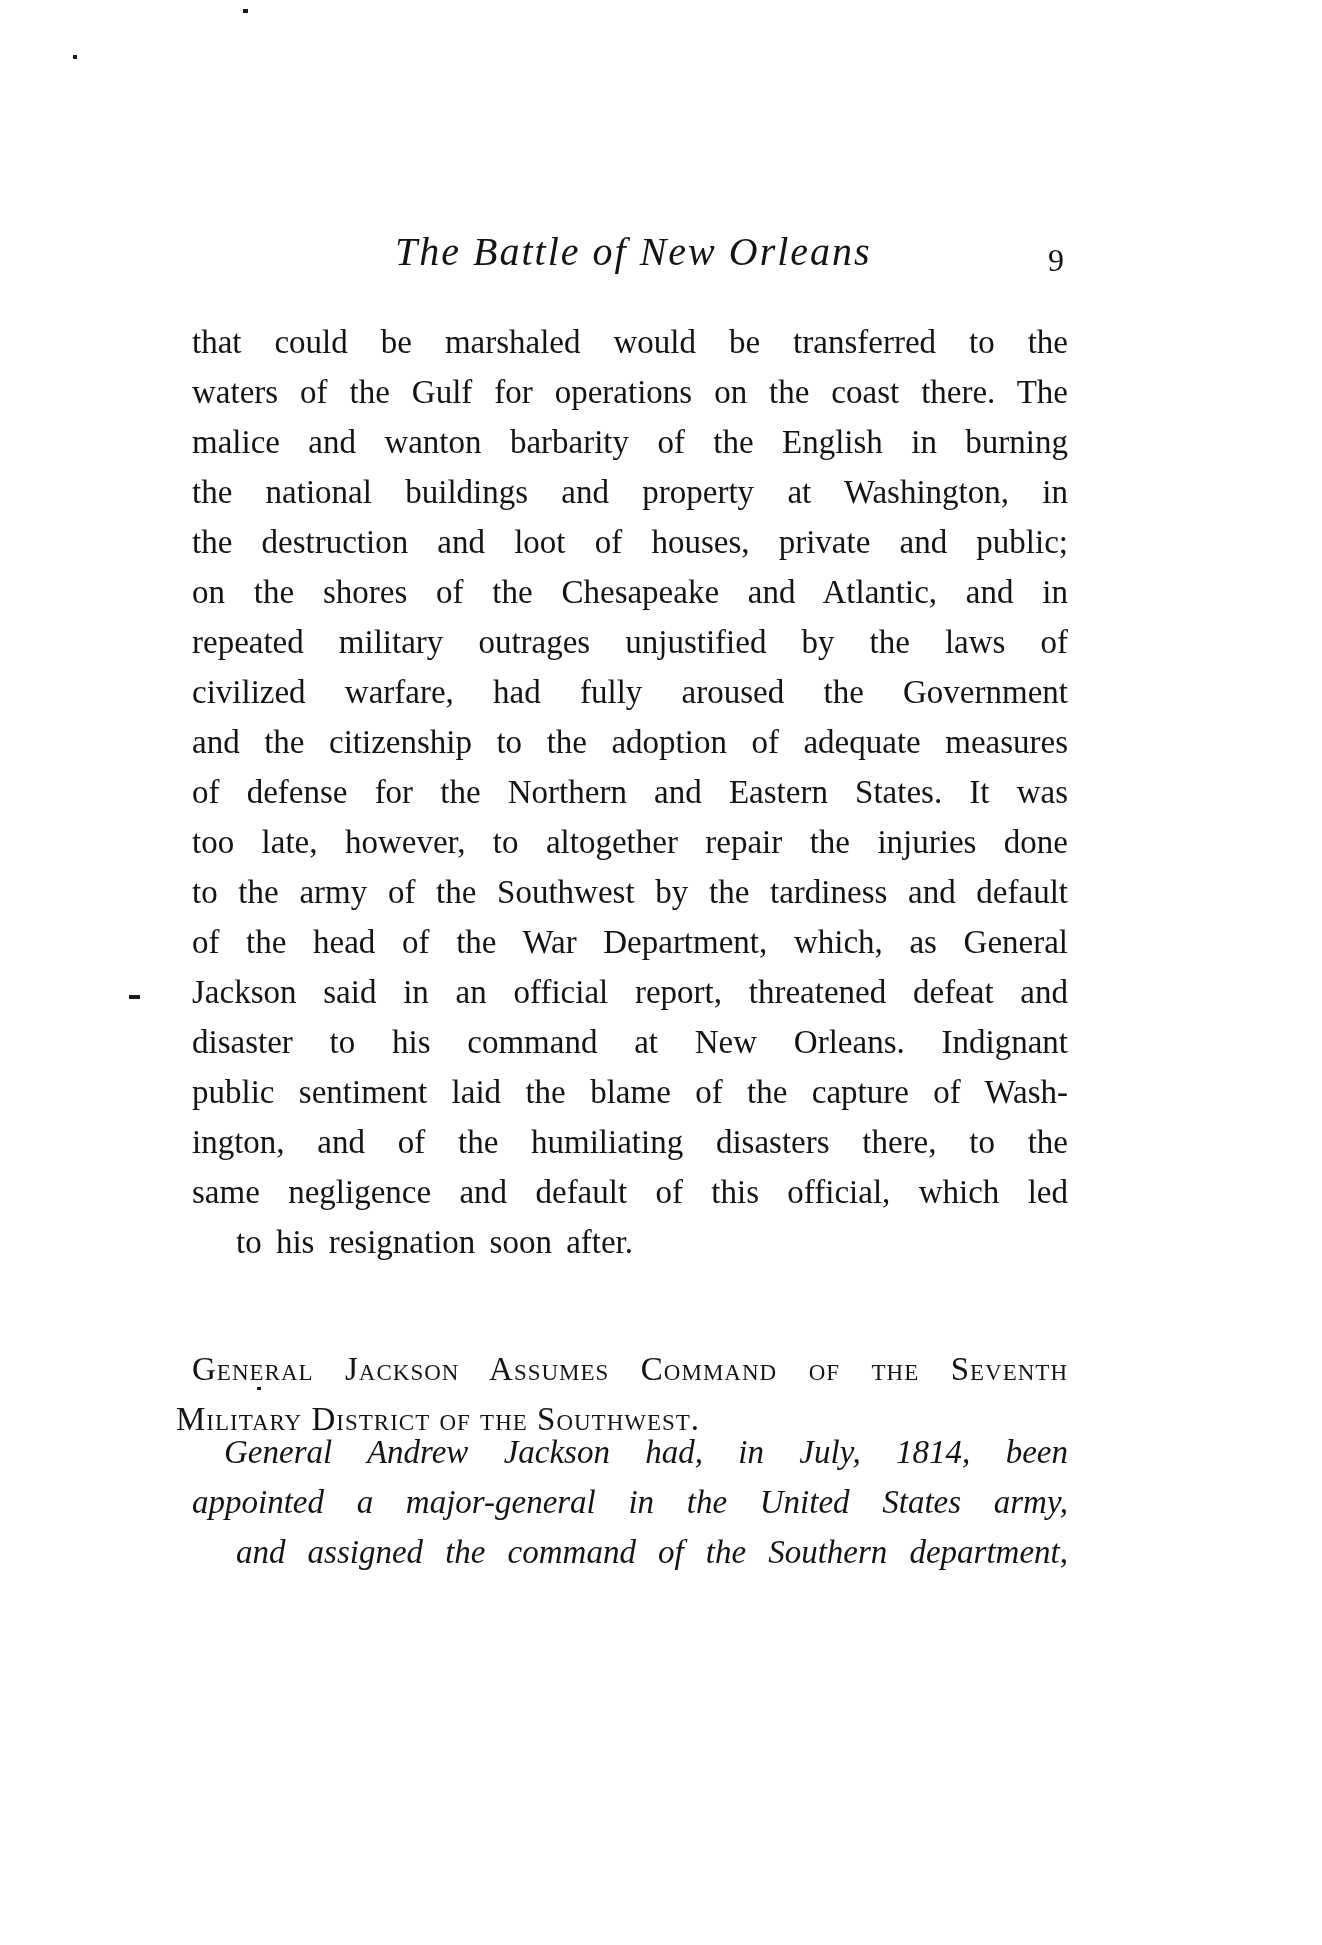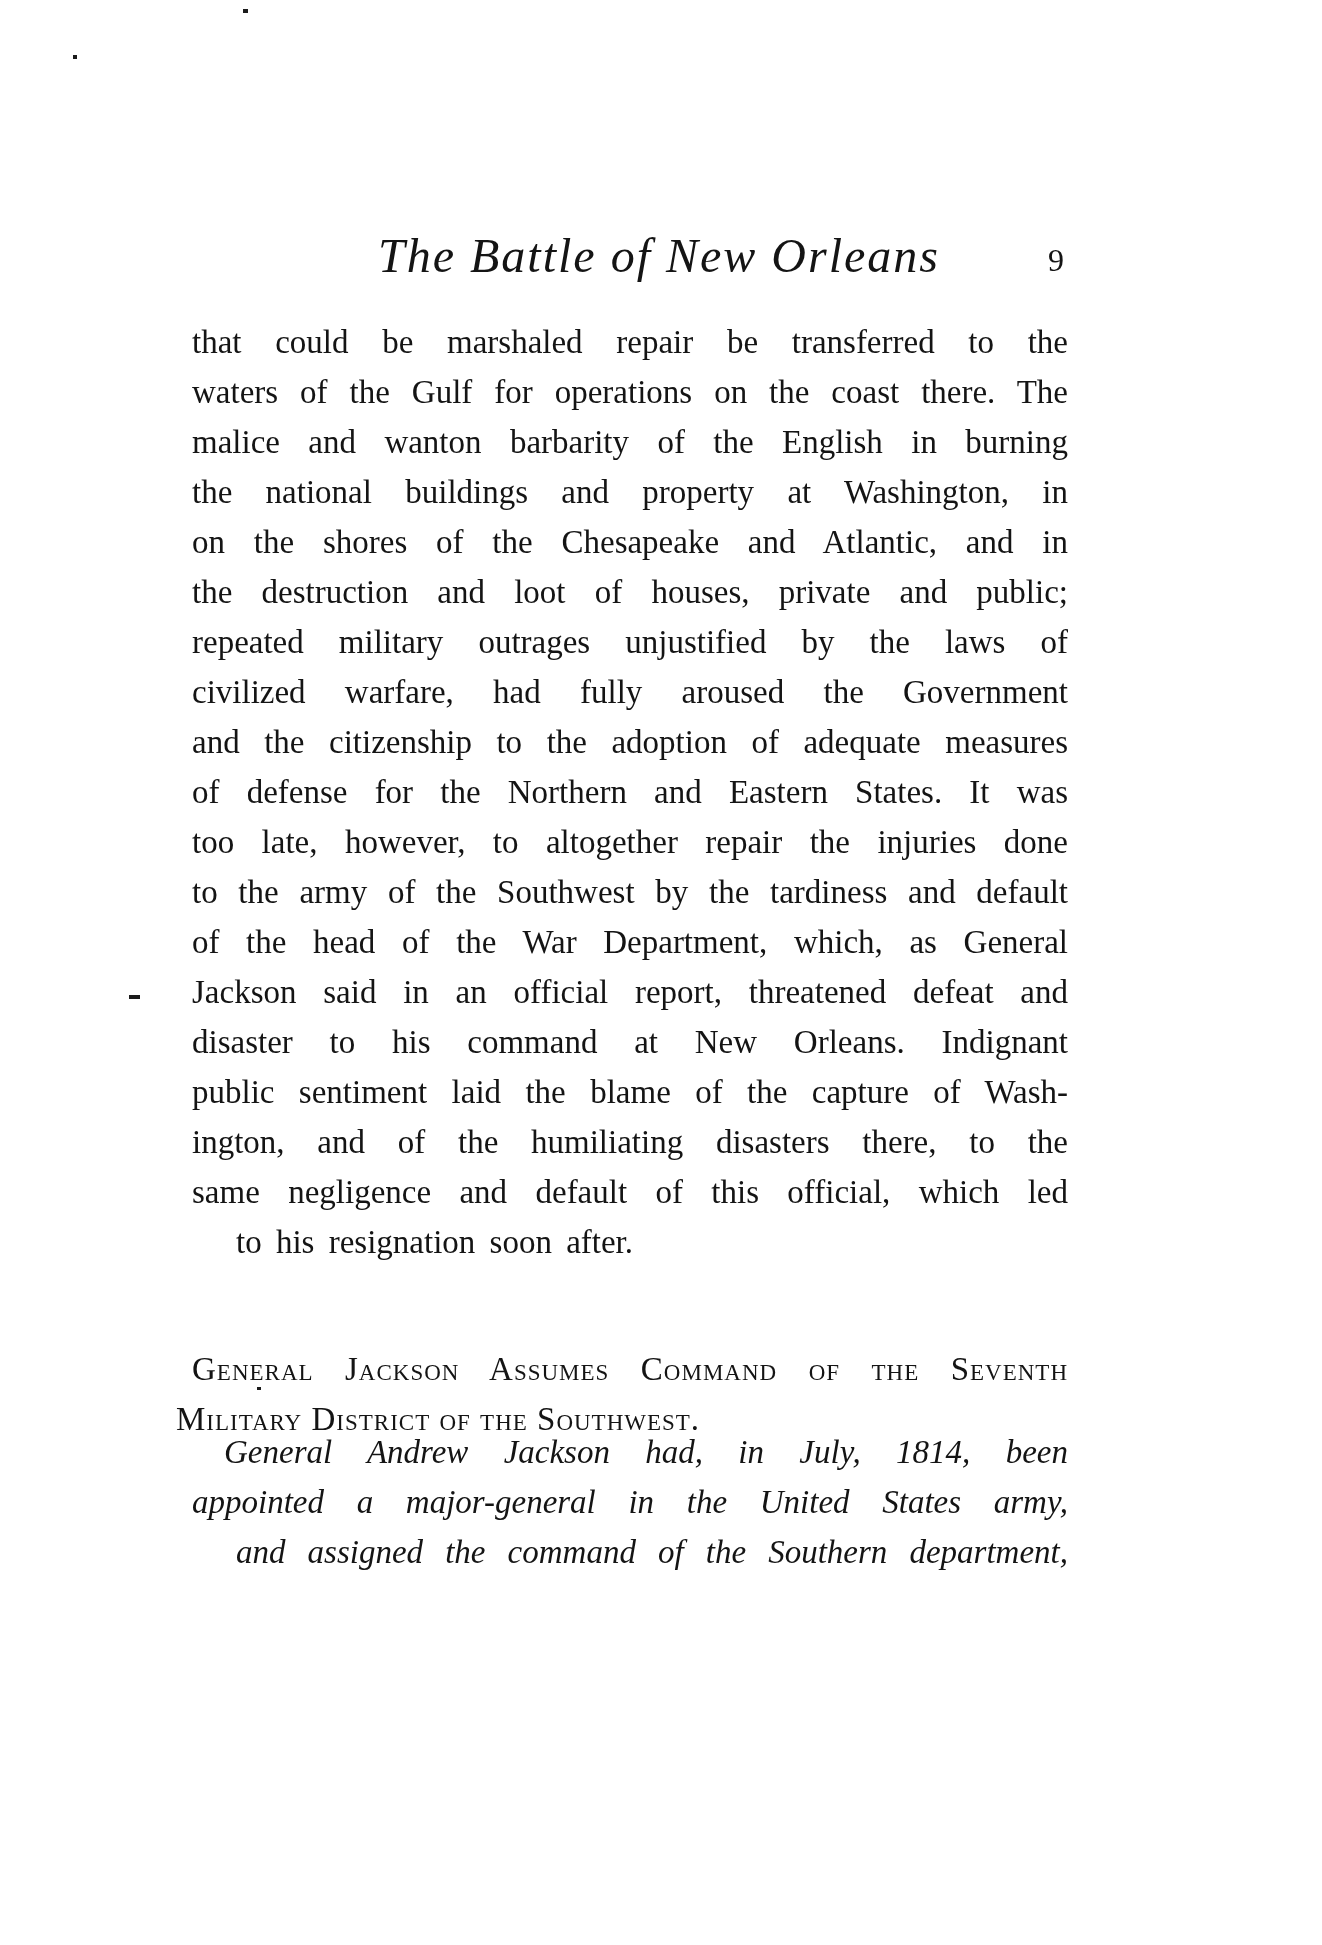--- a/index.html
+++ b/index.html
@@ -12,24 +12,24 @@
     width: 1322px;
     height: 1945px;
     background: #ffffff;
     color: #141414;
     font-family: "Liberation Serif", "DejaVu Serif", serif;
     overflow: hidden;
   }
   
   .running-title {
     position: absolute;
-    left: 378px;
+    left: 395px;
     top: 228px;
     font-style: italic;
-    font-size: 48px;
+    font-size: 40px;
     letter-spacing: 2px;
     white-space: nowrap;
   }
   .page-number {
     position: absolute;
     left: 1048px;
     top: 242px;
     font-size: 32px;
   }
   
@@ -92,26 +92,26 @@
 </head>
 <body>
 
 <div class="page">
 
   <div class="running-title">The Battle of New Orleans</div>
 
   <div class="page-number">9</div>
 
   <div class="para para-1">
-      <div class="line">that could be marshaled repair be transferred to the</div>
+      <div class="line">that could be marshaled would be transferred to the</div>
       <div class="line">waters of the Gulf for operations on the coast there. The</div>
       <div class="line">malice and wanton barbarity of the English in burning</div>
       <div class="line">the national buildings and property at Washington, in</div>
+      <div class="line">the destruction and loot of houses, private and public;</div>
       <div class="line">on the shores of the Chesapeake and Atlantic, and in</div>
-      <div class="line">the destruction and loot of houses, private and public;</div>
       <div class="line">repeated military outrages unjustified by the laws of</div>
       <div class="line">civilized warfare, had fully aroused the Government</div>
       <div class="line">and the citizenship to the adoption of adequate measures</div>
       <div class="line">of defense for the Northern and Eastern States. It was</div>
       <div class="line">too late, however, to altogether repair the injuries done</div>
       <div class="line">to the army of the Southwest by the tardiness and default</div>
       <div class="line">of the head of the War Department, which, as General</div>
       <div class="line">Jackson said in an official report, threatened defeat and</div>
       <div class="line">disaster to his command at New Orleans. Indignant</div>
       <div class="line">public sentiment laid the blame of the capture of Wash-</div>

